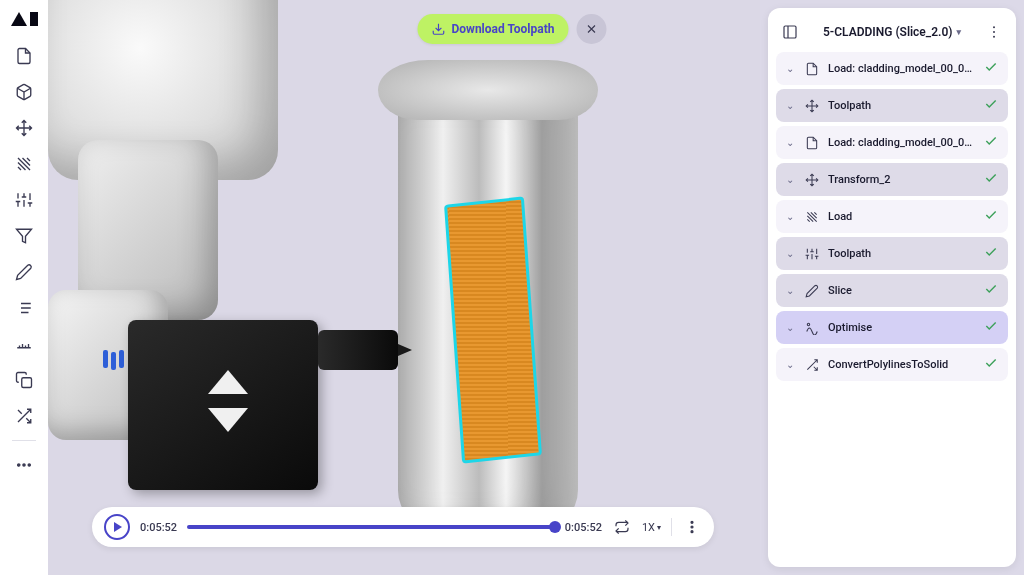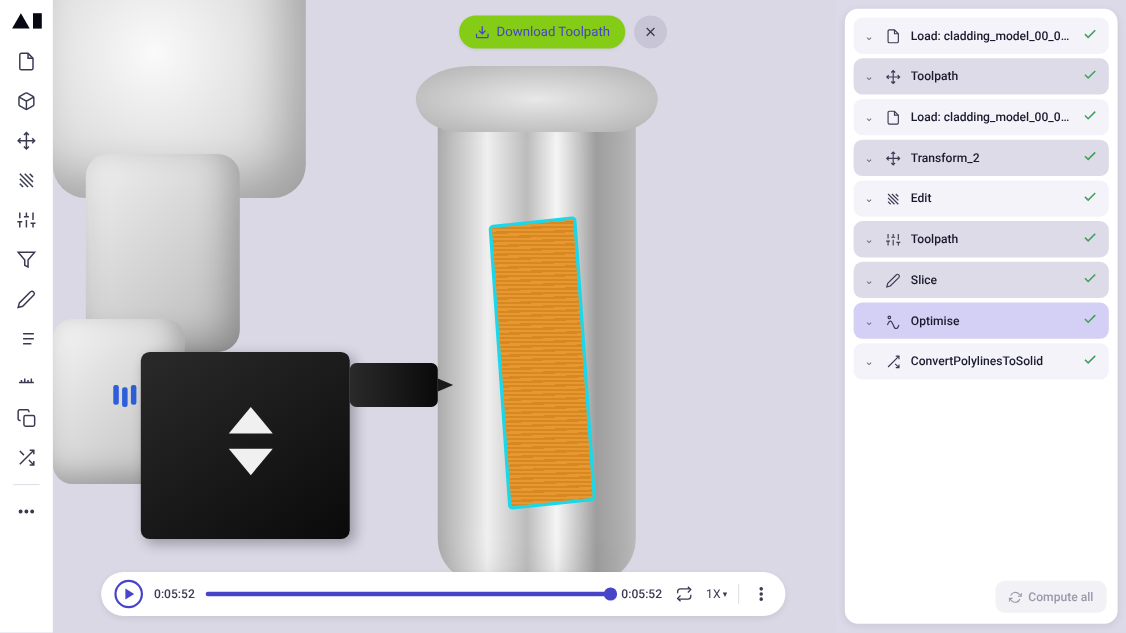--- a/index.html
+++ b/index.html
@@ -30,26 +30,26 @@
 .robot .cables span:nth-child(1){left:0;top:0}
 .robot .cables span:nth-child(2){left:8px;top:2px}
 .robot .cables span:nth-child(3){left:16px;top:0}
 
 .workpiece{position:absolute;left:330px;top:60px;width:220px;height:470px}
 .col-body{position:absolute;left:20px;top:30px;width:180px;height:440px;background:linear-gradient(90deg,#9a9a9a 0%,#f0f0f0 25%,#bcbcbc 45%,#f5f5f5 60%,#a8a8a8 80%,#d8d8d8 100%);border-radius:0 0 40px 40px;box-shadow:inset -30px 0 40px rgba(0,0,0,.15),inset 30px 0 40px rgba(255,255,255,.2)}
 .col-top{position:absolute;left:0;top:0;width:220px;height:60px;background:radial-gradient(ellipse at 50% 50%,#e8e8e8,#b0b0b0);border-radius:50px 50px 40px 40px / 30px 30px 30px 30px}
 .clad-area{position:absolute;left:75px;top:140px;width:80px;height:260px;background:#e89830;border:3px solid #1dd6e8;transform:skewY(-2deg) rotate(-4deg);border-radius:4px;background-image:repeating-linear-gradient(5deg,#d88820 0 2px,#e89830 2px 4px)}
 
 .top-pill{position:absolute;top:14px;left:50%;transform:translateX(-50%);display:flex;align-items:center;gap:8px;z-index:20}
-.download-pill{background:#84cc16;border-radius:18px;padding:8px 14px;display:flex;align-items:center;gap:6px;font-size:12px;color:#4844c8;font-weight:400;cursor:pointer;box-shadow:0 1px 3px rgba(0,0,0,.08)}
+.download-pill{background:#bef264;border-radius:18px;padding:8px 14px;display:flex;align-items:center;gap:6px;font-size:12px;color:#4844c8;font-weight:700;cursor:pointer;box-shadow:0 1px 3px rgba(0,0,0,.08)}
 .download-pill svg{width:14px;height:14px;stroke:#4844c8;fill:none;stroke-width:2}
 .close-pill{width:30px;height:30px;border-radius:50%;background:#c8c5d6;display:flex;align-items:center;justify-content:center;cursor:pointer;color:#3a3a52}
 .close-pill svg{width:14px;height:14px;stroke:currentColor;stroke-width:2;fill:none}
 
-.playback{position:absolute;left:92px;right:310px;bottom:15px;height:40px;background:#fff;border-radius:20px;display:flex;align-items:center;padding:0 12px;gap:10px;box-shadow:0 2px 6px rgba(0,0,0,.08);z-index:20}
+.playback{position:absolute;left:92px;right:310px;bottom:28px;height:40px;background:#fff;border-radius:20px;display:flex;align-items:center;padding:0 12px;gap:10px;box-shadow:0 2px 6px rgba(0,0,0,.08);z-index:20}
 .play-btn{width:26px;height:26px;border-radius:50%;border:2px solid #4844c8;display:flex;align-items:center;justify-content:center;cursor:pointer}
 .play-btn::before{content:'';width:0;height:0;border-top:5px solid transparent;border-bottom:5px solid transparent;border-left:8px solid #4844c8;margin-left:2px}
 .time{font-size:11px;color:#3a3a52;font-weight:500}
 .track{flex:1;height:4px;background:#4844c8;border-radius:2px;position:relative;cursor:pointer}
 .track::after{content:'';position:absolute;right:-6px;top:-4px;width:12px;height:12px;border-radius:50%;background:#4844c8}
 .pb-icon{width:20px;height:20px;display:flex;align-items:center;justify-content:center;color:#3a3a52;cursor:pointer}
 .pb-icon svg{width:16px;height:16px;stroke:currentColor;fill:none;stroke-width:1.8}
 .speed{font-size:11px;color:#3a3a52;font-weight:400;cursor:pointer;display:flex;align-items:center;gap:2px}
 .pb-div{width:1px;height:18px;background:#e0e0e8}
 
@@ -209,20 +209,38 @@
   <div class="pb-icon">
       <svg viewBox="0 0 24 24">
         <circle cx="12" cy="5" r="1.5" fill="currentColor"></circle>
         <circle cx="12" cy="12" r="1.5" fill="currentColor"></circle>
         <circle cx="12" cy="19" r="1.5" fill="currentColor"></circle>
       </svg>
     </div>
 </div>
 
 <div class="right-panel">
+  <div class="panel-header">
+    <div class="left">
+        <svg viewBox="0 0 24 24" width="16" height="16" fill="none" stroke="currentColor" stroke-width="1.8">
+          <rect x="3" y="3" width="18" height="18" rx="2"></rect>
+          <path d="M9 3v18"></path>
+        </svg>
+      </div>
+    <div class="title">
+        <span>5-CLADDING (Slice_2.0)</span>
+      </div>
+    <div class="more">
+        <svg viewBox="0 0 24 24" width="16" height="16" fill="currentColor">
+          <circle cx="12" cy="5" r="1.5"></circle>
+          <circle cx="12" cy="12" r="1.5"></circle>
+          <circle cx="12" cy="19" r="1.5"></circle>
+        </svg>
+      </div>
+  </div>
   <div class="steps" id="steps-container">
       <div class="step">
         <span class="chev">⌄</span>
         <span class="ico">
           <svg viewBox="0 0 24 24">
             <path d="M14 2H6a2 2 0 0 0-2 2v16a2 2 0 0 0 2 2h12a2 2 0 0 0 2-2V8z"></path>
             <path d="M14 2v6h6"></path>
           </svg>
         </span>
         <span class="label">Load: cladding_model_00_00.obj</span>
@@ -267,21 +285,21 @@
             <path d="M20 6 9 17l-5-5"></path>
           </svg></span>
       </div>
       <div class="step">
         <span class="chev">⌄</span>
         <span class="ico">
           <svg viewBox="0 0 24 24">
             <path d="M4 4l16 16M4 10l10 10M10 4l10 10M4 16l4 4M16 4l4 4"></path>
           </svg>
         </span>
-        <span class="label">Edit</span>
+        <span class="label">Load</span>
         <span class="check"><svg viewBox="0 0 24 24">
             <path d="M20 6 9 17l-5-5"></path>
           </svg></span>
       </div>
       <div class="step shade">
         <span class="chev">⌄</span>
         <span class="ico">
           <svg viewBox="0 0 24 24">
             <path d="M4 21v-7M4 10V3M12 21v-9M12 8V3M20 21v-5M20 12V3M1 14h6M9 8h6M17 16h6"></path>
           </svg>
@@ -322,21 +340,13 @@
           <svg viewBox="0 0 24 24">
             <path d="M16 3h5v5M4 20 21 3M21 16v5h-5M15 15l6 6"></path>
           </svg>
         </span>
         <span class="label">ConvertPolylinesToSolid</span>
         <span class="check"><svg viewBox="0 0 24 24">
             <path d="M20 6 9 17l-5-5"></path>
           </svg></span>
       </div>
     </div>
-  <div class="panel-footer">
-    <button class="compute-btn">
-      <svg viewBox="0 0 24 24">
-          <path d="M23 4v6h-6M1 20v-6h6M3.51 9a9 9 0 0 1 14.85-3.36L23 10M1 14l4.64 4.36A9 9 0 0 0 20.49 15"></path>
-        </svg>
-      <span>Compute all</span>
-    </button>
-  </div>
 </div>
 
 </body></html>

